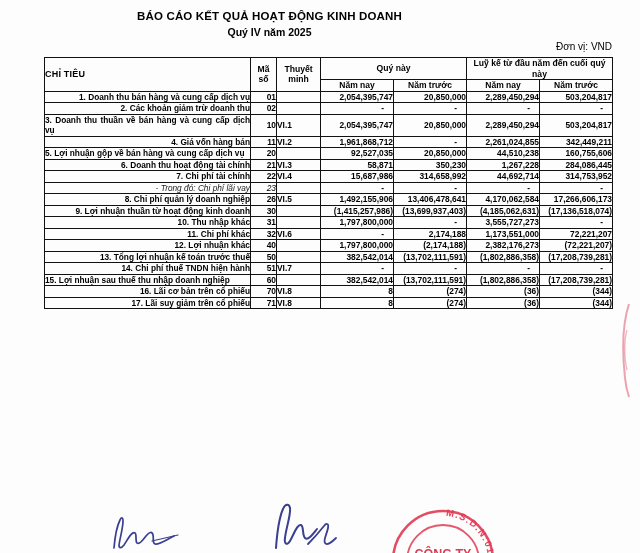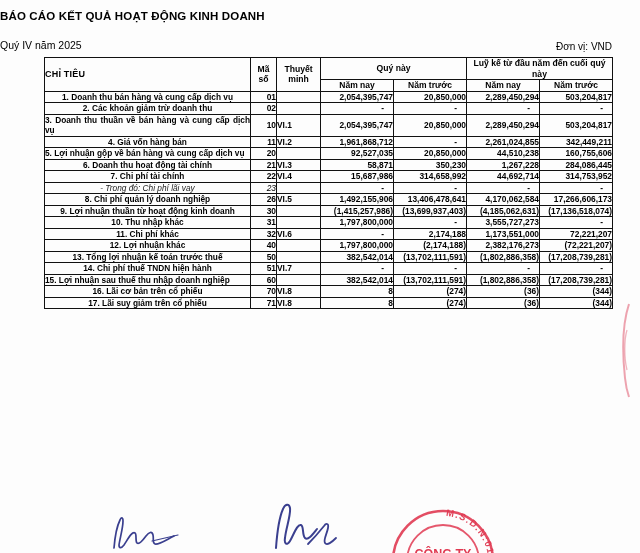--- a/index.html
+++ b/index.html
@@ -20,35 +20,35 @@
   .page {
     position: absolute;
     inset: 0;
     background: #fdfdfd;
   }
 
   
   .title-block {
     position: absolute;
     top: 9px;
-    left: 0;
+    left: 8px;
     width: 523px;
-    text-align: left;
+    text-align: center;
   }
   .doc-title {
     font-size: 11.5px;
     font-weight: bold;
     letter-spacing: 0.15px;
     line-height: 14px;
   }
   .doc-subtitle {
     font-size: 10.5px;
-    font-weight: normal;
+    font-weight: bold;
     line-height: 14px;
-    margin-top: 15px;
+    margin-top: 2px;
   }
 
   
   .unit-line {
     position: absolute;
     top: 41px;
     right: 28px;
     font-size: 10px;
     font-weight: normal;
     padding-left: 28px;
@@ -90,21 +90,21 @@
     text-align: left;
     padding-left: 5px;
     font-size: 9px;
     letter-spacing: 0.2px;
     margin-left: 28px;
   }
   th.th-group { font-size: 8.6px; }
   th.th-sub   { font-size: 8.5px; padding: 3px 3px; }
 
   td.ind {
-    text-align: center;
+    text-align: right;
     padding: 3px 4px 3px 5px;
     font-weight: bold;
     font-size: 8.3px;
     line-height: 10.5px;
   }
   td.ind.wrap2 {
     text-align: justify;
     text-align-last: left;
   }
   td.ind.italic {

